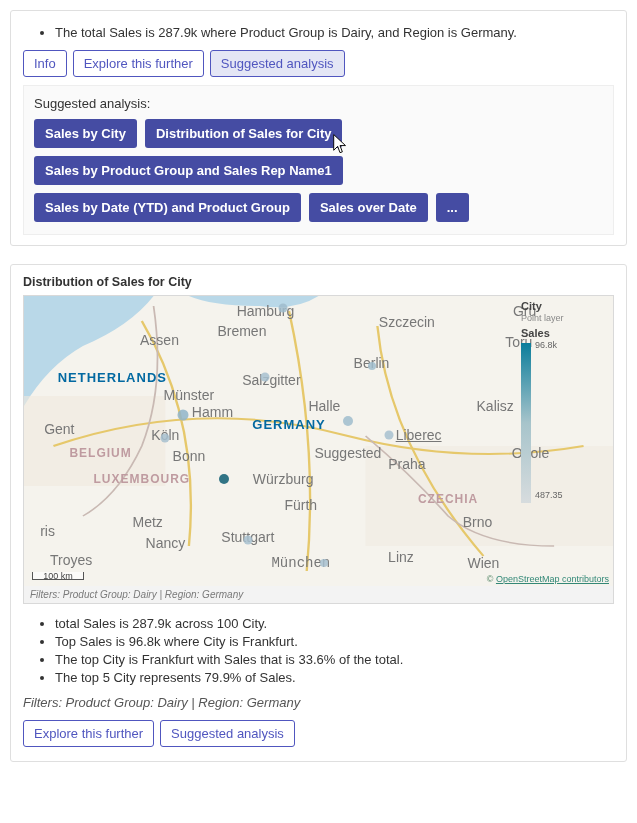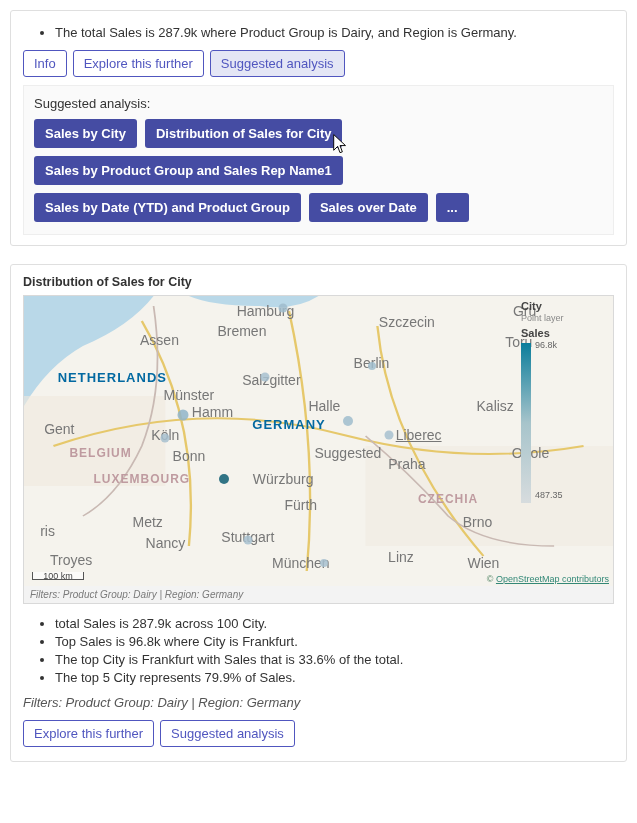--- a/index.html
+++ b/index.html
@@ -229,21 +229,21 @@
           <div class="map-label country" style="left: 13%; top: 54%;">BELGIUM</div>
           <div class="map-label country" style="left: 20%; top: 63%;">LUXEMBOURG</div>
           <div class="map-label " style="left: 44%; top: 63%;">Würzburg</div>
           <div class="map-label " style="left: 65%; top: 58%;">Praha</div>
           <div class="map-label country" style="left: 72%; top: 70%;">CZECHIA</div>
           <div class="map-label " style="left: 47%; top: 72%;">Fürth</div>
           <div class="map-label " style="left: 77%; top: 78%;">Brno</div>
           <div class="map-label " style="left: 21%; top: 78%;">Metz</div>
           <div class="map-label " style="left: 24%; top: 85%;">Nancy</div>
           <div class="map-label " style="left: 38%; top: 83%;">Stuttgart</div>
-          <div class="map-label " style="left: 47%; top: 92%;">München</div>
+          <div class="map-label " style="left: 47%; top: 92%; font-family: Liberation Mono, monospace;">München</div>
           <div class="map-label " style="left: 64%; top: 90%;">Linz</div>
           <div class="map-label " style="left: 78%; top: 92%;">Wien</div>
           <div class="map-label " style="left: 4%; top: 81%;">ris</div>
           <div class="map-label " style="left: 8%; top: 91%;">Troyes</div>
         </div>
 
       <div id="map-bubbles">
           <div class="bubble" style="left: 44%; top: 4%; width: 9px; height: 9px; background: rgb(159, 188, 205);"></div>
           <div class="bubble" style="left: 59%; top: 24%; width: 8px; height: 8px; background: rgb(159, 188, 205);"></div>
           <div class="bubble" style="left: 41%; top: 28%; width: 9px; height: 9px; background: rgb(167, 192, 207);"></div>

